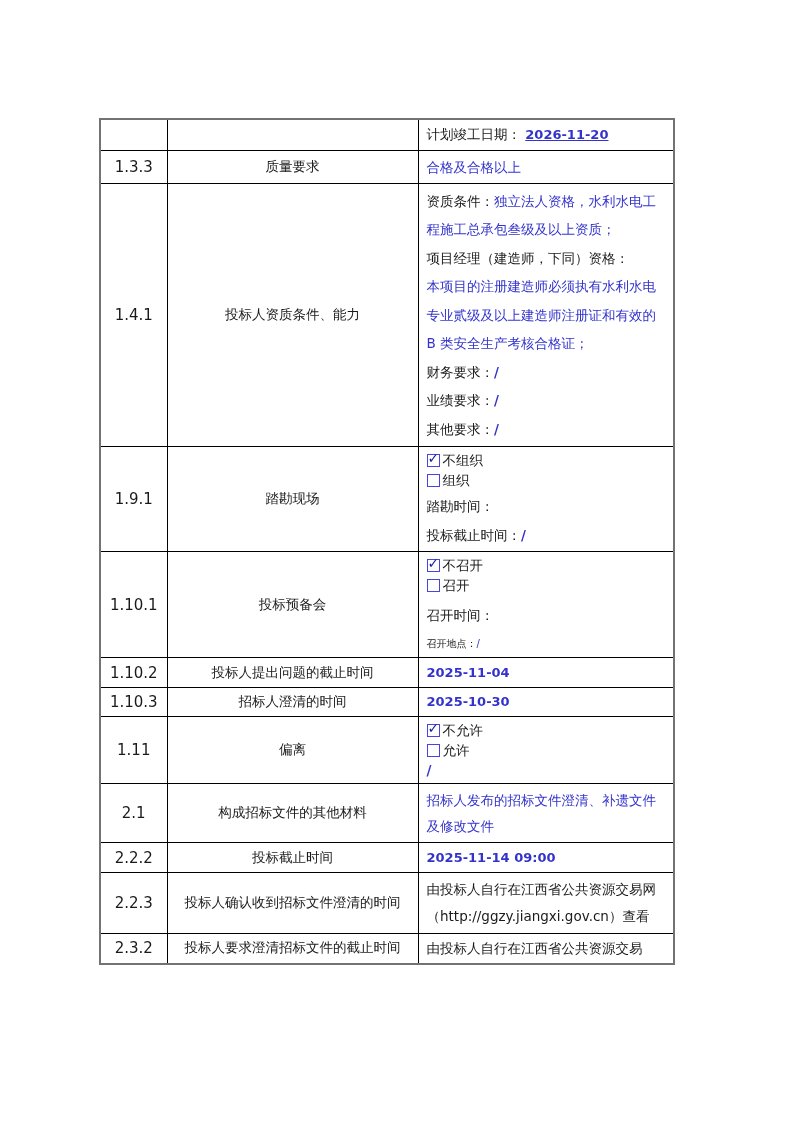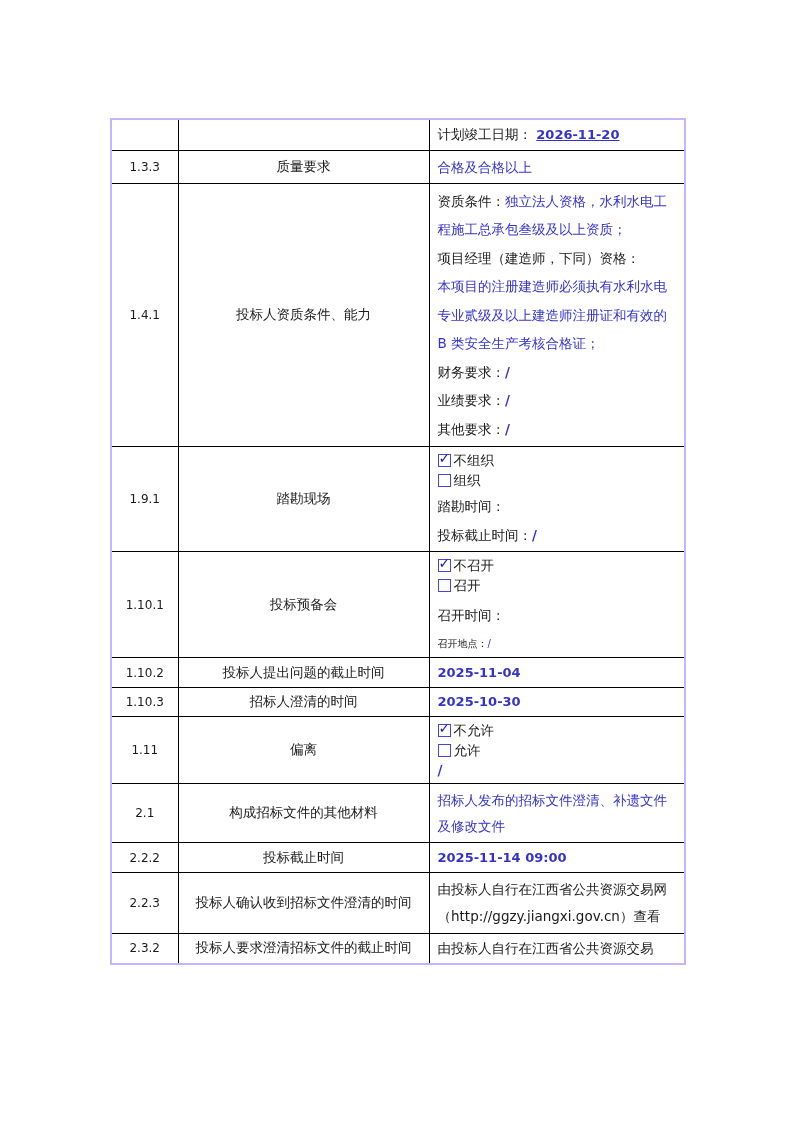--- a/index.html
+++ b/index.html
@@ -9,32 +9,32 @@
     background: #ffffff;
     font-family: "DejaVu Sans", "Liberation Sans", sans-serif;
     color: #1a1a1a;
     position: relative;
     overflow: hidden;
   }
   .page { position: absolute; inset: 0; }
 
   table.spec {
     position: absolute;
-    left: 110px; top: 118px;
+    left: 99px; top: 118px;
     width: 574px;
     border-collapse: collapse;
     table-layout: fixed;
-    border: 2px solid #c4b5fd;
+    border: 2px solid #737373;
   }
   table.spec td {
     border: 1px solid #000;
     vertical-align: middle;
     overflow: hidden;
   }
-  td.c-num   { width: 67px;  text-align: center; font-size: 12px; letter-spacing: 0px; }
+  td.c-num   { width: 67px;  text-align: center; font-size: 15px; letter-spacing: 0px; }
   td.c-label { width: 251px; text-align: center; font-size: 13.5px; padding: 2px 12px; }
   td.c-val   { width: 256px; text-align: left;   font-size: 13.5px; padding: 3px 6px 3px 8px; line-height: 22px; }
 
   .c-val p { margin: 0; }
   .blue  { color: #3333cc; }
   .bold  { font-weight: bold; }
   .date  { color: #3333cc; font-weight: bold; font-size: 13px; }
   .ulink { text-decoration: underline; }
 
   

